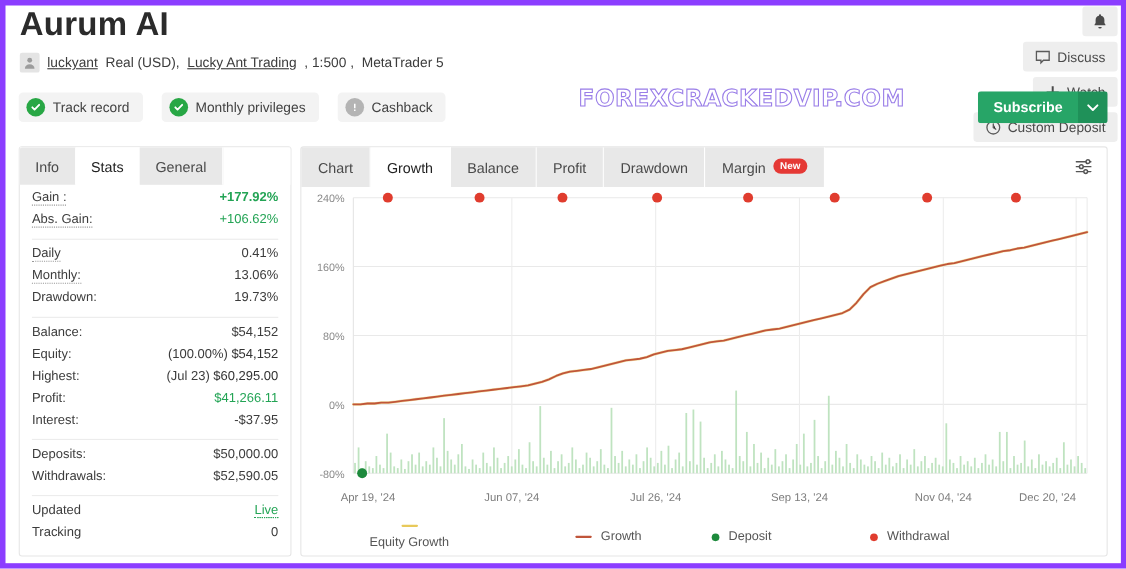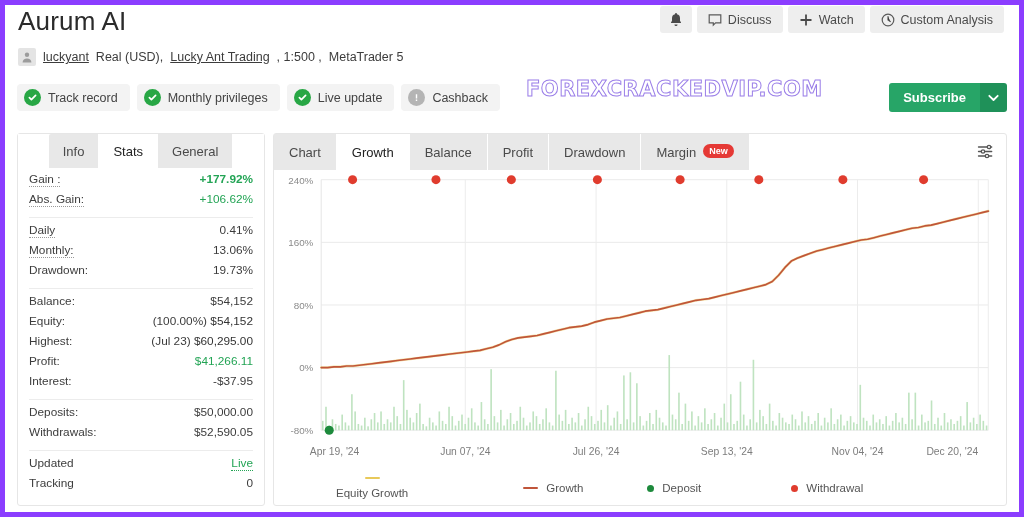--- a/index.html
+++ b/index.html
@@ -20,26 +20,26 @@
     overflow:hidden;
   }
   
   .hdr {
     height:33px;
     position:relative;
     border-bottom:0;
   }
   .hdr-title {
     position:absolute; left:13px; top:1px;
-    font-size:26px; font-weight:normal; color:#2b2b2b;
+    font-size:30px; font-weight:bold; color:#2b2b2b;
     letter-spacing:.2px;
   }
   .hdr-actions {
-    position:absolute; right:15px; top:1px;
-    display:flex; gap:5px; align-items:flex-end;
+    position:absolute; right:3px; top:1px;
+    display:flex; gap:5px; align-items:flex-end;flex-direction:column;
   }
   .hbtn {
     background:#eeeeee;
     border-radius:3px;
     height:27px;
     display:flex; align-items:center;
     padding:0 11px;
     gap:6px;
     color:#4a4a4a;
     font-size:12.5px;
@@ -55,21 +55,21 @@
     font-size:12.5px; color:#3c3c3c;
   }
   .avatar {
     width:18px;height:18px;background:#e4e4e4;border-radius:2px;
     display:flex;align-items:center;justify-content:center;
   }
   .acct a { color:#3c3c3c; text-decoration:underline; }
   
   .badges {
     position:absolute; left:12px; top:79px;
-    display:flex; align-items:center; gap:7px;
+    display:flex; align-items:center; gap:17px;
   }
   .badge {
     background:#f3f3f3; border-radius:4px;
     height:27px; display:flex; align-items:center;
     gap:7px; padding:0 12px 0 7px;
     font-size:12.5px; color:#434343;
     cursor:pointer;
   }
   .cir { width:17px;height:17px;border-radius:50%;display:flex;align-items:center;justify-content:center;flex:none; }
   .cir.ok { background:#28a745; }
@@ -98,21 +98,21 @@
   .subs-caret {
     background:#1f9159; color:#fff; width:27px;
     display:flex;align-items:center;justify-content:center;
   }
   
   .panels { position:absolute; left:0; top:128px; right:0; bottom:0; }
   .left-panel {
     position:absolute; left:12px; top:0; width:248px; bottom:6px;
     border:1px solid #e6e6e6; border-radius:3px; background:#fff;
   }
-  .tabs { display:flex; height:34px; background:#fff;justify-content:center; }
+  .tabs { display:flex; height:34px; background:#fff; }
   .tab {
     background:#e8e8e8; color:#4a4a4a;
     display:flex;align-items:center;justify-content:center;
     padding:0 14px; font-size:13px; cursor:pointer;
     border-right:1px solid #fff;
   }
   .tab.active { background:#fff; color:#222; font-weight:normal; }
   .left-tabs .tab:first-child { border-top-left-radius:2px; }
   .stats { padding:4px 11px 0 11px; }
   .srow {
@@ -189,21 +189,21 @@
         <span>Watch</span>
       </div>
 
       <div class="hbtn">
         <span>
           <svg width="14" height="14" viewBox="0 0 14 14">
               <circle cx="7" cy="7" r="5.8" fill="none" stroke="#5a5a5a" stroke-width="1.2"></circle>
               <path stroke="#5a5a5a" stroke-width="1.2" stroke-linecap="round" d="M7 3.6V7l2.3 1.5"></path>
             </svg>
         </span>
-        <span>Custom Analysis</span>
+        <span>Custom Deposit</span>
       </div>
     </div>
   </div>
 
   <div class="acct">
     <span class="avatar">
       <svg width="12" height="12" viewBox="0 0 12 12">
           <circle cx="6" cy="3.8" r="2.2" fill="#9c9c9c"></circle>
           <path fill="#9c9c9c" d="M1.6 11.4c0-2.6 2-4 4.4-4s4.4 1.4 4.4 4z"></path>
         </svg>
@@ -224,28 +224,20 @@
       </span>
       <span>Track record</span>
     </div>
     <div class="badge">
       <span class="cir ok">
         <svg width="11" height="11" viewBox="0 0 11 11">
             <path fill="none" stroke="#fff" stroke-width="1.7" stroke-linecap="round" stroke-linejoin="round" d="M2.4 5.6l2 2 4.2-4.3"></path>
           </svg>
       </span>
       <span>Monthly privileges</span>
-    </div>
-    <div class="badge">
-      <span class="cir ok">
-        <svg width="11" height="11" viewBox="0 0 11 11">
-            <path fill="none" stroke="#fff" stroke-width="1.7" stroke-linecap="round" stroke-linejoin="round" d="M2.4 5.6l2 2 4.2-4.3"></path>
-          </svg>
-      </span>
-      <span>Live update</span>
     </div>
     <div class="badge">
       <span class="cir off">
         <svg width="11" height="11" viewBox="0 0 11 11">
             <path fill="#fff" d="M4.8 2.3h1.4v4.2H4.8zM4.8 7.5h1.4v1.4H4.8z"></path>
           </svg>
       </span>
       <span>Cashback</span>
     </div>
   </div>

